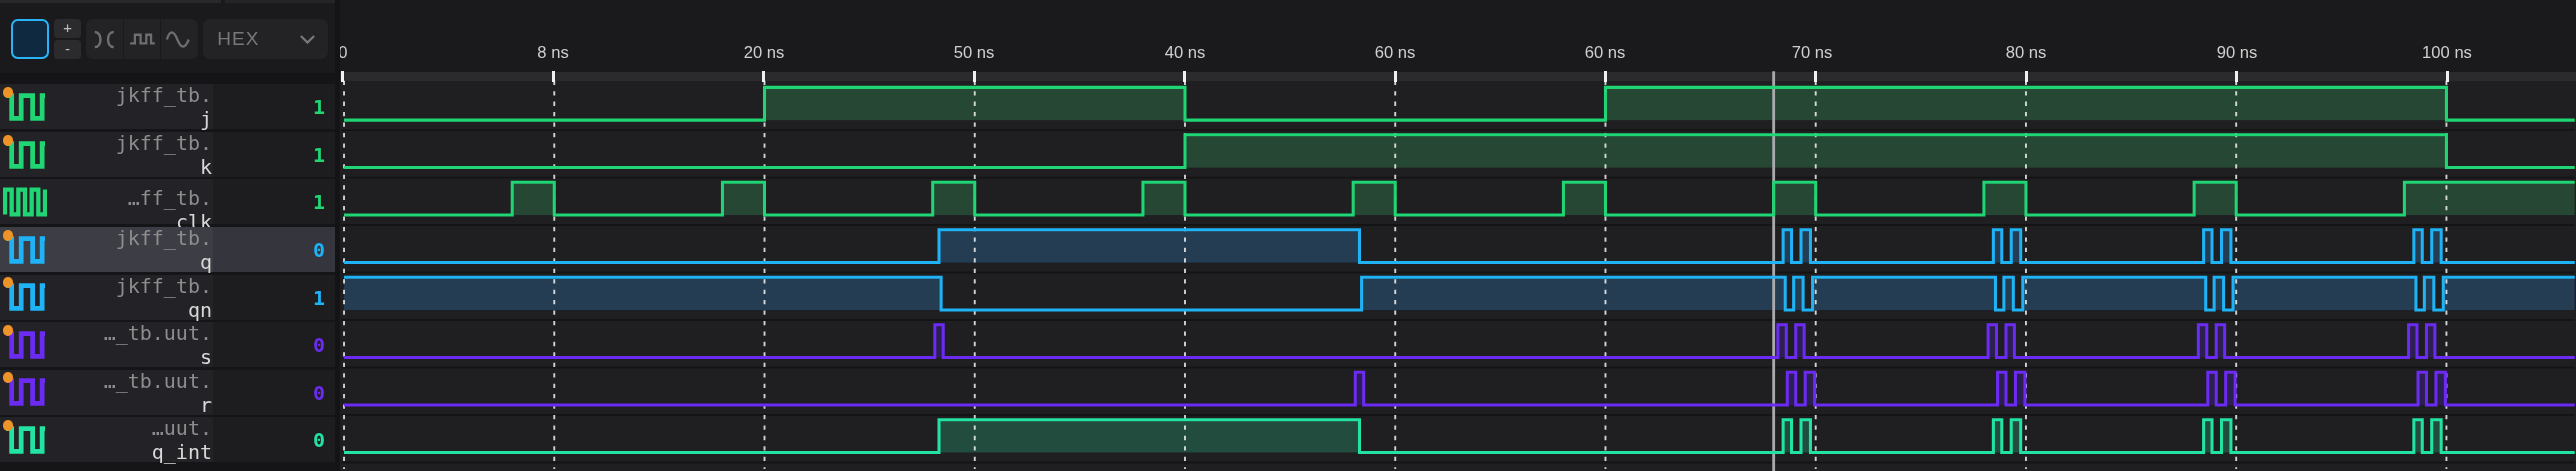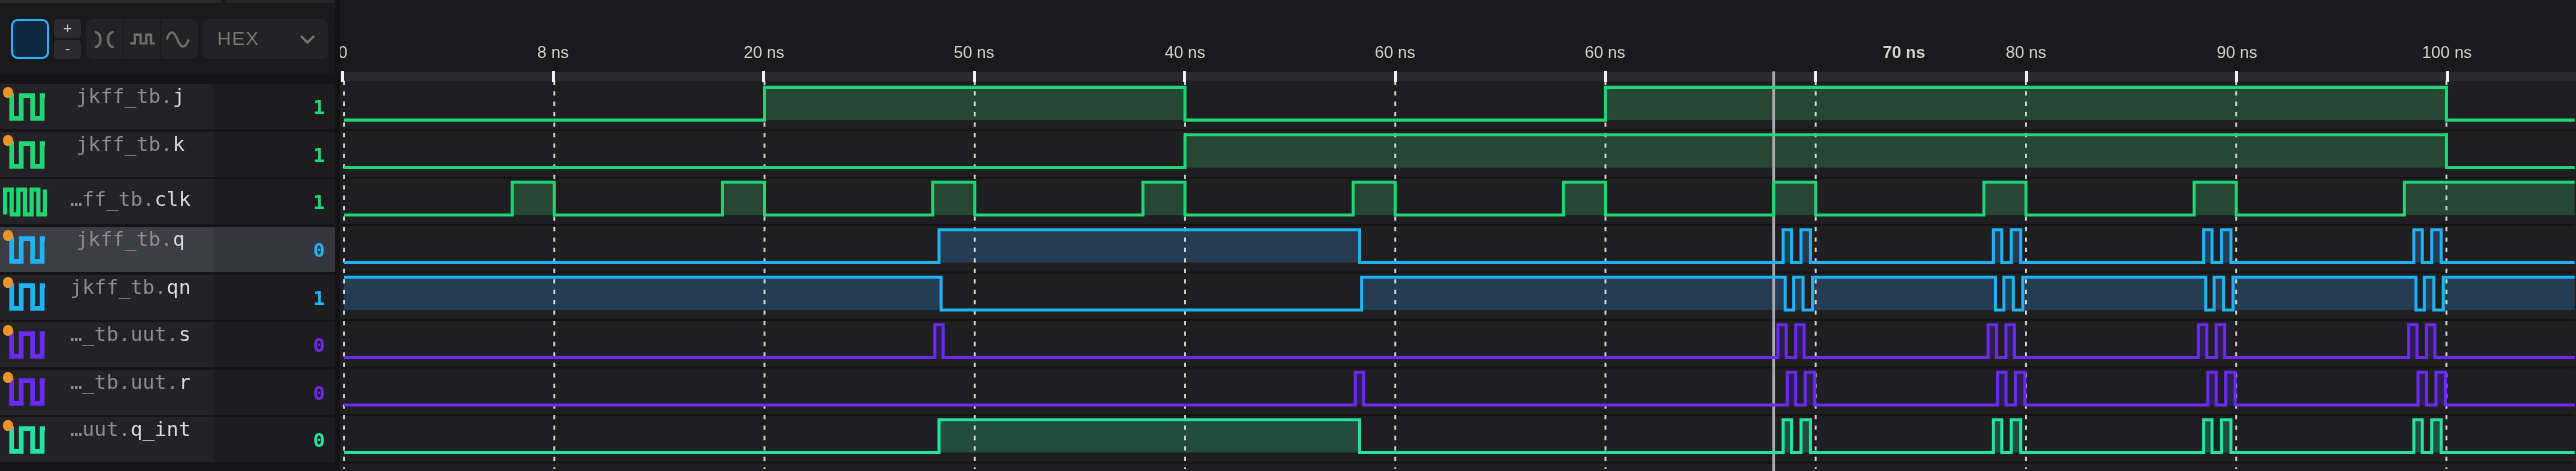--- a/index.html
+++ b/index.html
@@ -19,22 +19,22 @@
         justify-content:center;padding:0;}
   .ibtn + .ibtn{border-left:1.9px solid #1a1a1c;}
   .dropdown{position:absolute;left:203px;top:19px;width:125px;height:40px;background:#232325;
             border-radius:6.7px;display:flex;align-items:center;}
   .dropdown .fmt{color:#787878;font-size:19px;letter-spacing:1px;margin-left:14.3px;flex:1;}
   
   #leftpanel{position:absolute;left:0;top:73px;width:335px;height:398px;background:#151517;}
   #paneldivider{position:absolute;left:0;top:73px;width:335px;height:2.9px;background:#48484a;}
   .cell-name{position:absolute;left:0;width:213px;height:45px;background:#232327;}
   .cell-value{position:absolute;left:213px;width:122px;height:45px;background:#1d1d20;}
-  .sig-name{position:absolute;left:49px;width:163px;height:45px;display:flex;align-items:flex-start;
-            justify-content:center;font-family:"DejaVu Sans Mono",monospace;font-size:20px;}
+  .sig-name{position:absolute;left:49px;width:163px;height:45px;display:flex;align-items:flex-end;
+            justify-content:center;font-family:"DejaVu Sans Mono",monospace;font-size:20px;flex-direction:column;}
   .sig-name .pre{color:#8d8d8d;}
   .sig-name .base{color:#d8d8d8;}
   .sig-value{position:absolute;left:213px;width:112px;height:45px;display:flex;align-items:center;
              justify-content:flex-end;font-family:"DejaVu Sans Mono",monospace;font-size:20px;
              font-weight:bold;}
   .dot{position:absolute;width:10.5px;height:10.5px;border-radius:50%;background:#ee9327;z-index:4;}
   .sigicon{position:absolute;left:2.9px;z-index:3;}
   
   #vdivider{position:absolute;left:335px;top:0;width:5.7px;height:471px;background:#141416;}
   #canvas{position:absolute;left:340px;top:0;width:2236px;height:471px;background:#1a1a1c;
@@ -207,21 +207,21 @@
       <div class="ticklabel" style="left: 424px;">20 ns</div>
       <div class="tickmark" style="left: 422px;"></div>
       <div class="ticklabel" style="left: 634px;">50 ns</div>
       <div class="tickmark" style="left: 633px;"></div>
       <div class="ticklabel" style="left: 845px;">40 ns</div>
       <div class="tickmark" style="left: 843px;"></div>
       <div class="ticklabel" style="left: 1055px;">60 ns</div>
       <div class="tickmark" style="left: 1054px;"></div>
       <div class="ticklabel" style="left: 1265px;">60 ns</div>
       <div class="tickmark" style="left: 1264px;"></div>
-      <div class="ticklabel" style="left: 1564px; font-weight: bold;">70 ns</div>
+      <div class="ticklabel" style="left: 1472px;">70 ns</div>
       <div class="tickmark" style="left: 1474px;"></div>
       <div class="ticklabel" style="left: 1686px;">80 ns</div>
       <div class="tickmark" style="left: 1685px;"></div>
       <div class="ticklabel" style="left: 1897px;">90 ns</div>
       <div class="tickmark" style="left: 1895px;"></div>
       <div class="ticklabel" style="left: 2107px;">100 ns</div>
       <div class="tickmark" style="left: 2106px;"></div>
       <svg id="wavesvg" width="2236" height="471" viewBox="0 0 2352 496">
         <rect x="445.70000000000005" y="93.5" width="442.79999999999995" height="33" fill="#264734"></rect>
         <rect x="1331.3000000000002" y="93.5" width="885.5999999999999" height="33" fill="#264734"></rect>

